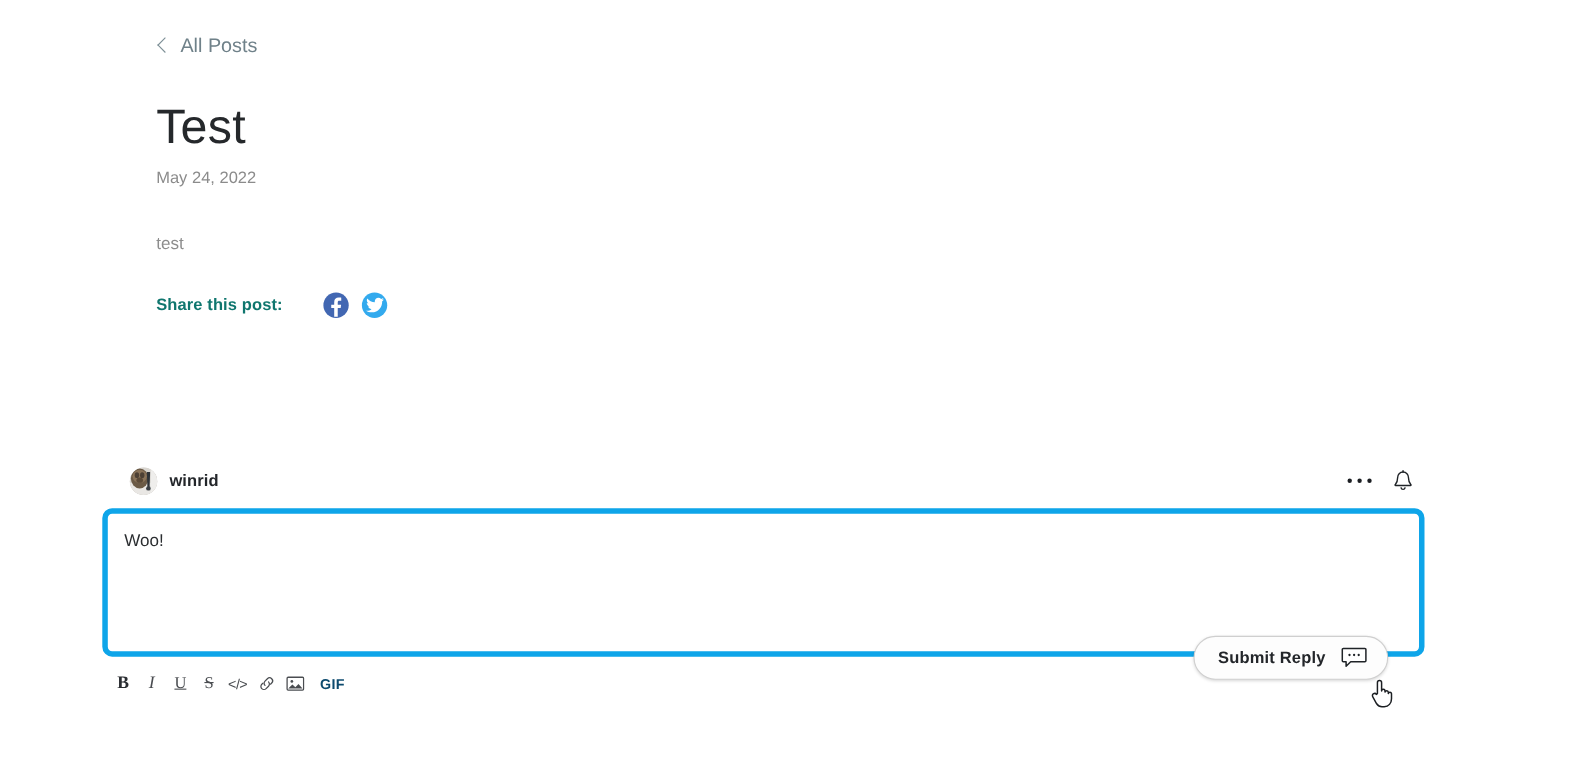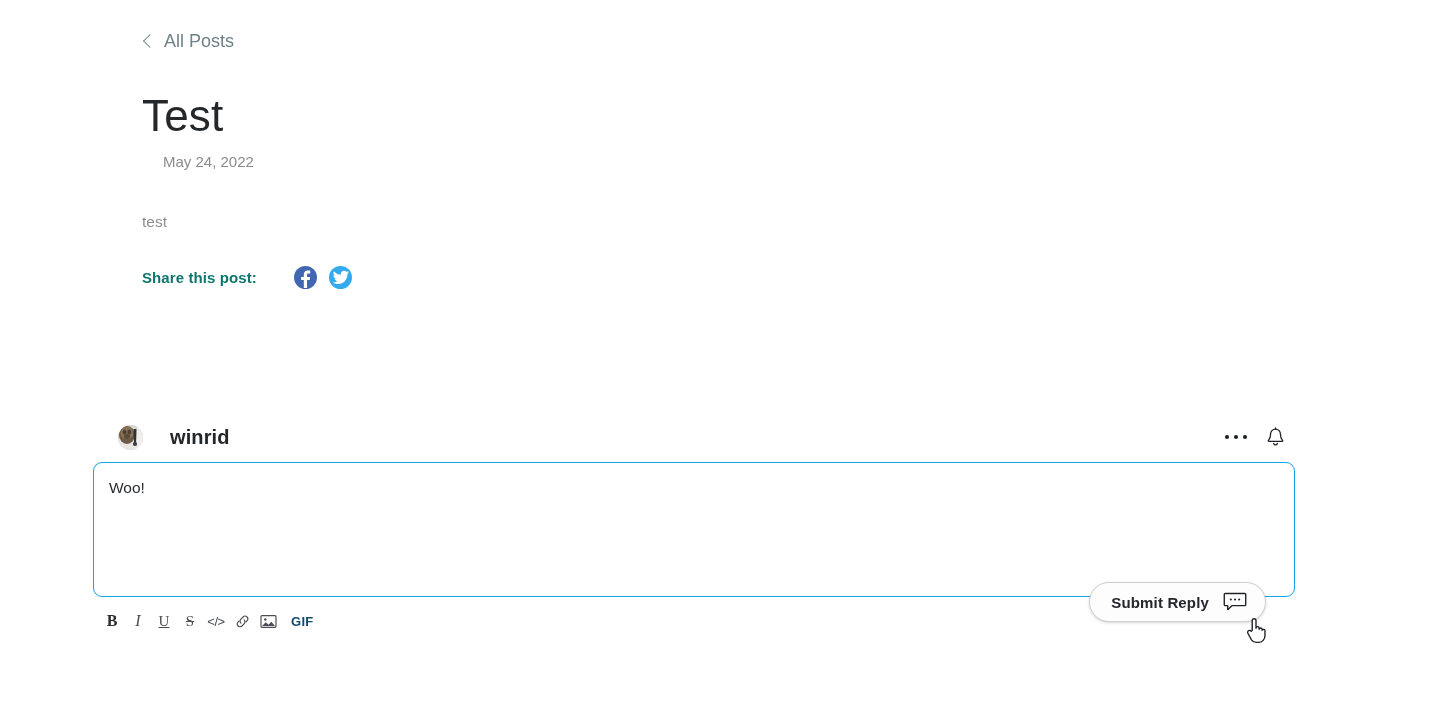--- a/index.html
+++ b/index.html
@@ -53,21 +53,20 @@
     letter-spacing: 0.2px;
     color: #25282b;
     line-height: 1.05;
   }
 
   .post-date {
     margin-top: 14px;
     font-size: 15px;
     color: #8b8b8b;
     font-weight: 400;
-    margin-left: 21px;
   }
 
   .post-body {
     margin-top: 43px;
     font-size: 15.5px;
     color: #8d8d8d;
   }
 
   .share-row {
     margin-top: 35px;
@@ -116,22 +115,22 @@
   .avatar {
     width: 25px;
     height: 25px;
     border-radius: 50%;
     overflow: hidden;
     flex: none;
     background: #cfcac4;
   }
   .avatar svg { display: block; }
   .username {
-    margin-left: 27px;
-    font-size: 20px;
+    margin-left: 11px;
+    font-size: 15px;
     font-weight: 700;
     color: #23262a;
     letter-spacing: 0.1px;
   }
   .head-spacer { flex: 1; }
   .head-actions {
     display: flex;
     align-items: center;
     gap: 17px;
     margin-right: 4px;
@@ -148,21 +147,21 @@
     border-radius: 50%;
     background: #1c1f23;
     display: block;
   }
   .bell { cursor: pointer; line-height: 0; }
 
   .editor-box {
     position: relative;
     margin-top: 4px;
     height: 135px;
-    border: 1px solid #0ea5e9;
+    border: 5px solid #0ea5e9;
     border-radius: 9px;
     background: #fff;
     box-sizing: border-box;
   }
   .editor-text {
     position: absolute;
     left: 15px;
     top: 16px;
     font-size: 15.5px;
     color: #2b2e31;

